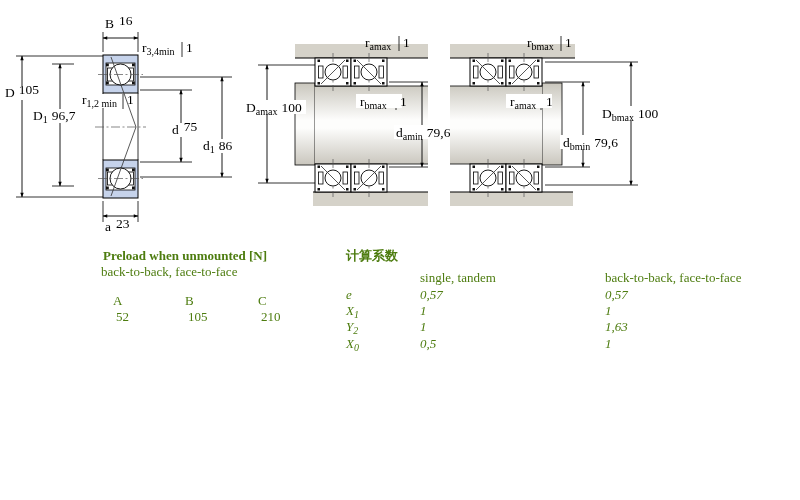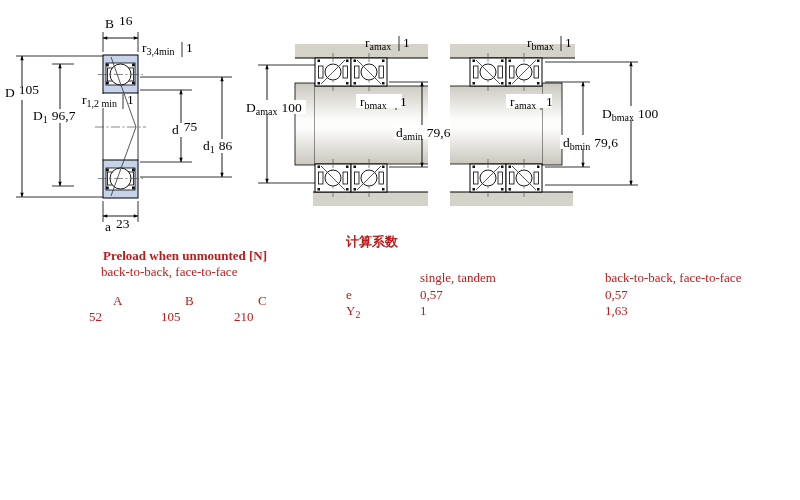--- a/index.html
+++ b/index.html
@@ -1,34 +1,34 @@
 <!DOCTYPE html>
 <html><head>
 <meta charset="utf-8">
 <style>
   html,body{margin:0;padding:0;background:#ffffff;}
   #screen{position:relative;width:800px;height:500px;background:#fff;overflow:hidden;
-          font-family:"Liberation Serif",serif;color:#b91c1c;}
+          font-family:"Liberation Serif",serif;color:#4d7c0f;}
   svg{position:absolute;left:0;top:0;}
   svg text{font-family:"Liberation Serif",serif;font-size:13.5px;fill:#000;}
   svg .ss{font-size:10px;}
   .ln{stroke:#000;stroke-width:1;fill:none;}
   .thin{stroke:#000;stroke-width:0.8;fill:none;}
   .diml{stroke:#000;stroke-width:0.9;fill:none;marker-start:url(#arr);marker-end:url(#arr);}
   .cl{stroke:#555;stroke-width:0.7;fill:none;stroke-dasharray:9 2.5 2 2.5;}
   .contact{stroke:#3a3a3a;stroke-width:0.85;fill:none;}
   .white{fill:#ffffff;}
   .blue{fill:#c6d3eb;}
   .gray{fill:#d5d2c9;}
   .dot{fill:#111;}
   .tblabs{position:absolute;font-size:13px;line-height:14px;white-space:nowrap;}
   .bold{font-weight:bold;}
   .p-head span,.p-vals span{display:inline-block;}
   .cw1{width:72px;} .cw2{width:73px;}
-  .f-row{line-height:16.2px;height:16.2px;white-space:nowrap;}
+  .f-row{line-height:16.2px;height:16.2px;white-space:nowrap;font-style:italic;}
   .f-lab{display:inline-block;width:74px;}
   .f-v1{display:inline-block;width:185px;}
   .sb{font-size:10px;position:relative;top:3px;}
 </style>
 </head>
 <body>
 
 <div id="screen">
 
 <svg width="800" height="245" viewBox="0 0 800 245">
@@ -221,28 +221,30 @@
     <text x="602" y="118"><tspan>D</tspan><tspan class="ss" dy="3.2">bmax</tspan><tspan dy="-3.2" dx="4">100</tspan></text>
   </g>
 </svg>
 
 <div>
   <div class="tblabs bold" style="left:103px;top:249px;text-align:right;">Preload when unmounted [N]</div>
   <div class="tblabs" style="left:101px;top:265px;">back-to-back, face-to-face</div>
   <div class="tblabs p-head" style="left:113px;top:294px;">
     <span class="cw1">A</span><span class="cw2">B</span><span>C</span>
   </div>
-  <div class="tblabs p-vals" style="left:89px;top:310px;">
+  <div class="tblabs p-vals" style="left:116px;top:310px;">
     <span class="cw1">52</span><span class="cw2">105</span><span>210</span>
   </div>
 </div>
 
 <div>
-  <div class="tblabs bold" style="left:346px;top:235px;text-align:right;">计算系数</div>
+  <div class="tblabs bold" style="left:346px;top:249px;text-align:right;">计算系数</div>
   <div class="tblabs" style="left:420px;top:271px;">single, tandem</div>
   <div class="tblabs" style="left:605px;top:271px;">back-to-back, face-to-face</div>
   <div class="tblabs" style="left:346px;top:287px;">
     <div class="f-row"><span class="f-lab"><span>e</span><span class="sb"></span></span><span class="f-v1">0,57</span><span>0,57</span></div>
+    <div class="f-row"><span class="f-lab"><span>X</span><span class="sb">1</span></span><span class="f-v1">1</span><span>1</span></div>
     <div class="f-row"><span class="f-lab"><span>Y</span><span class="sb">2</span></span><span class="f-v1">1</span><span>1,63</span></div>
+    <div class="f-row"><span class="f-lab"><span>X</span><span class="sb">0</span></span><span class="f-v1">0,5</span><span>1</span></div>
   </div>
 </div>
 
 </div>
 
 </body></html>

